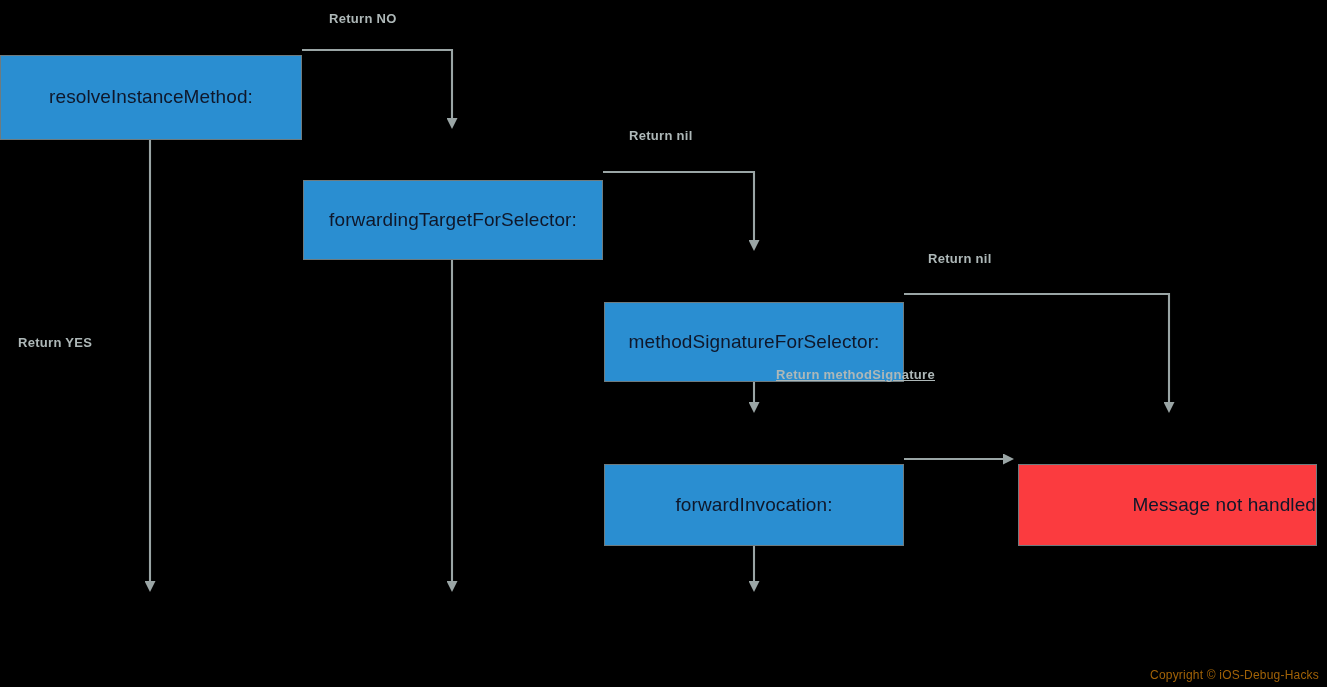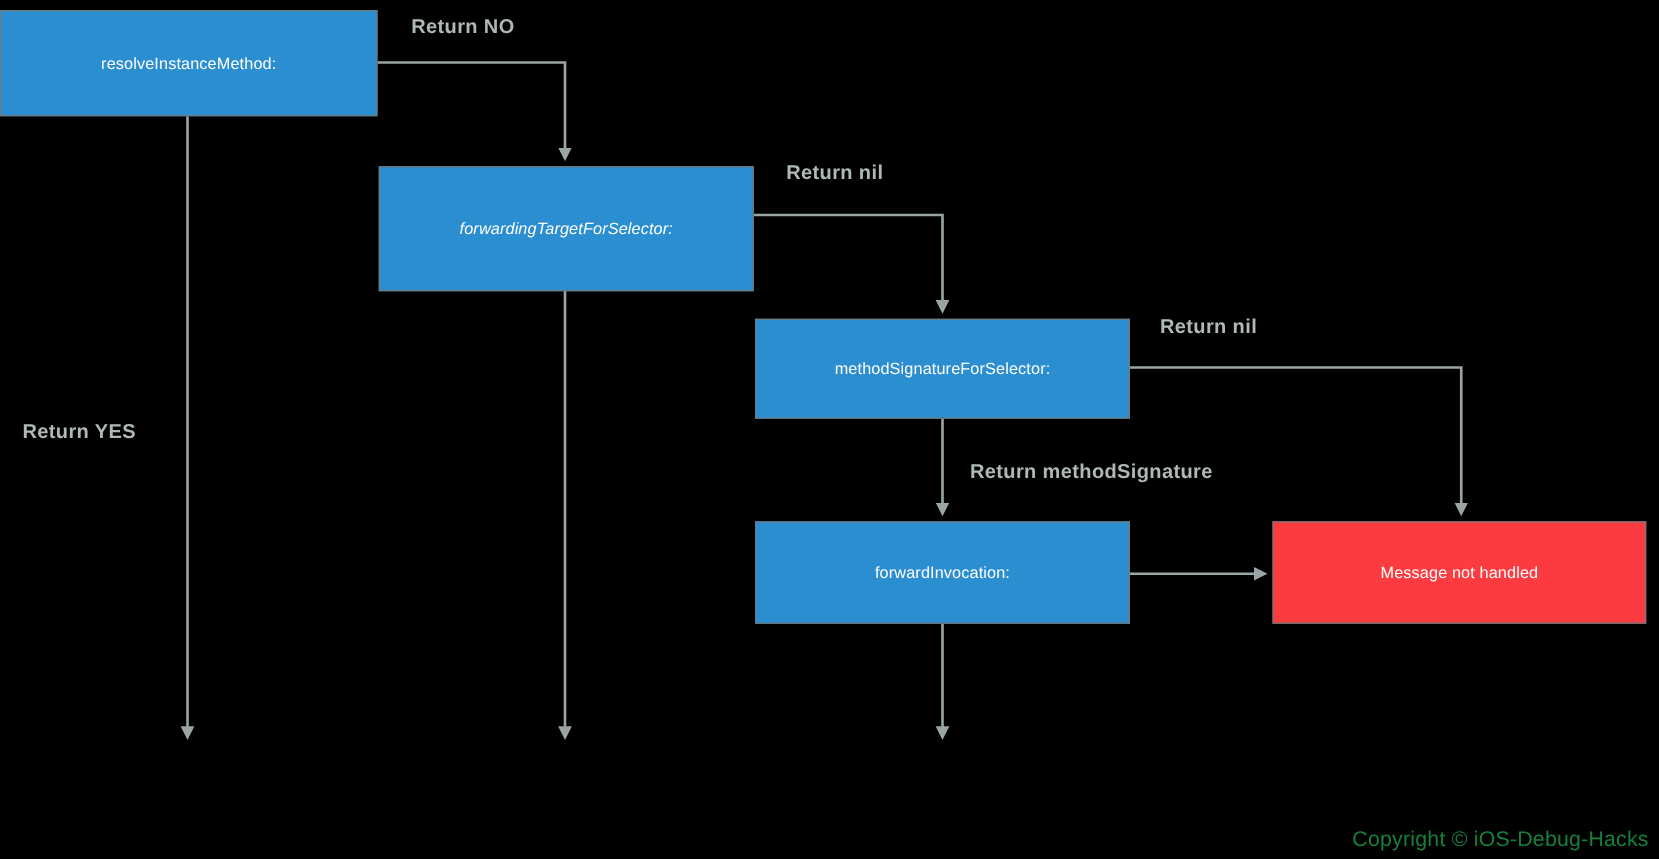--- a/index.html
+++ b/index.html
@@ -21,47 +21,48 @@
     width: 1327px;
     height: 687px;
     pointer-events: none;
   }
   .node {
     position: absolute;
     display: flex;
     align-items: center;
     justify-content: center;
     box-sizing: border-box;
-    color: #ffffff;
-    font-size: 13px;
+    color: #0f172a;
+    font-size: 19px;
     font-weight: 400;
     letter-spacing: 0.1px;
     border: 1px solid #6e7b7f;
     text-align: center;
     line-height: 1.2;
+    margin-top: 47px;
   }
   .node.blue  { background: #2a8ed1; }
   .node.green { background: #049a4c; }
-  .node.red   { background: #fb3b3f; }
+  .node.red   { background: #fb3b3f; justify-content: flex-end; }
 
   .edge-label {
     position: absolute;
     color: #aeb8b8;
-    font-size: 16px;
+    font-size: 13px;
     font-weight: 700;
     letter-spacing: 0.3px;
     line-height: 1.45;
     white-space: pre-line;
   }
   .edge-label.ralign { text-align: right; }
 
   .copyright {
     position: absolute;
-    color: #15803d;
-    font-size: 17px;
+    color: #a16207;
+    font-size: 12px;
     letter-spacing: 0.2px;
     white-space: nowrap;
   }
 </style>
 </head>
 <body>
 
 <div id="stage">
 
   <svg class="wires" viewBox="0 0 1327 687" xmlns="http://www.w3.org/2000/svg">
@@ -101,21 +102,21 @@
 
     <g>
       <path d="M754,499 L754,582" stroke="#9aa5a5" stroke-width="2.1" fill="none" marker-end="url(#arrow)"></path>
     </g>
   </svg>
 
   <div class="node blue" style="left:0px;   top:8px;   width:302px; height:85px;">
     <span>resolveInstanceMethod:</span>
   </div>
 
-  <div class="node blue" style="left:303px; top:133px; width:300px; height:100px;font-style:italic;">
+  <div class="node blue" style="left:303px; top:133px; width:300px; height:80px;">
     <span>forwardingTargetForSelector:</span>
   </div>
 
   <div class="node blue" style="left:604px; top:255px; width:300px; height:80px;">
     <span>methodSignatureForSelector:</span>
   </div>
 
   <div class="node blue" style="left:604px; top:417px; width:300px; height:82px;">
     <span>forwardInvocation:</span>
   </div>
@@ -127,17 +128,17 @@
 
   <div class="edge-label" style="left:329px; top:10px;">Return NO</div>
 
   <div class="edge-label" style="left:629px; top:127px;">Return nil</div>
 
   <div class="edge-label" style="left:928px; top:250px;">Return nil</div>
 
   <div class="edge-label" style="left:18px; top:334px;text-align:right;">Return YES</div>
 
 
-  <div class="edge-label" style="left:776px; top:366px;">Return methodSignature</div>
+  <div class="edge-label" style="left:776px; top:366px;text-decoration:underline;">Return methodSignature</div>
 
   <div class="copyright" style="right:8px; bottom:5px;">Copyright © iOS-Debug-Hacks</div>
 
 </div>
 
 </body></html>

